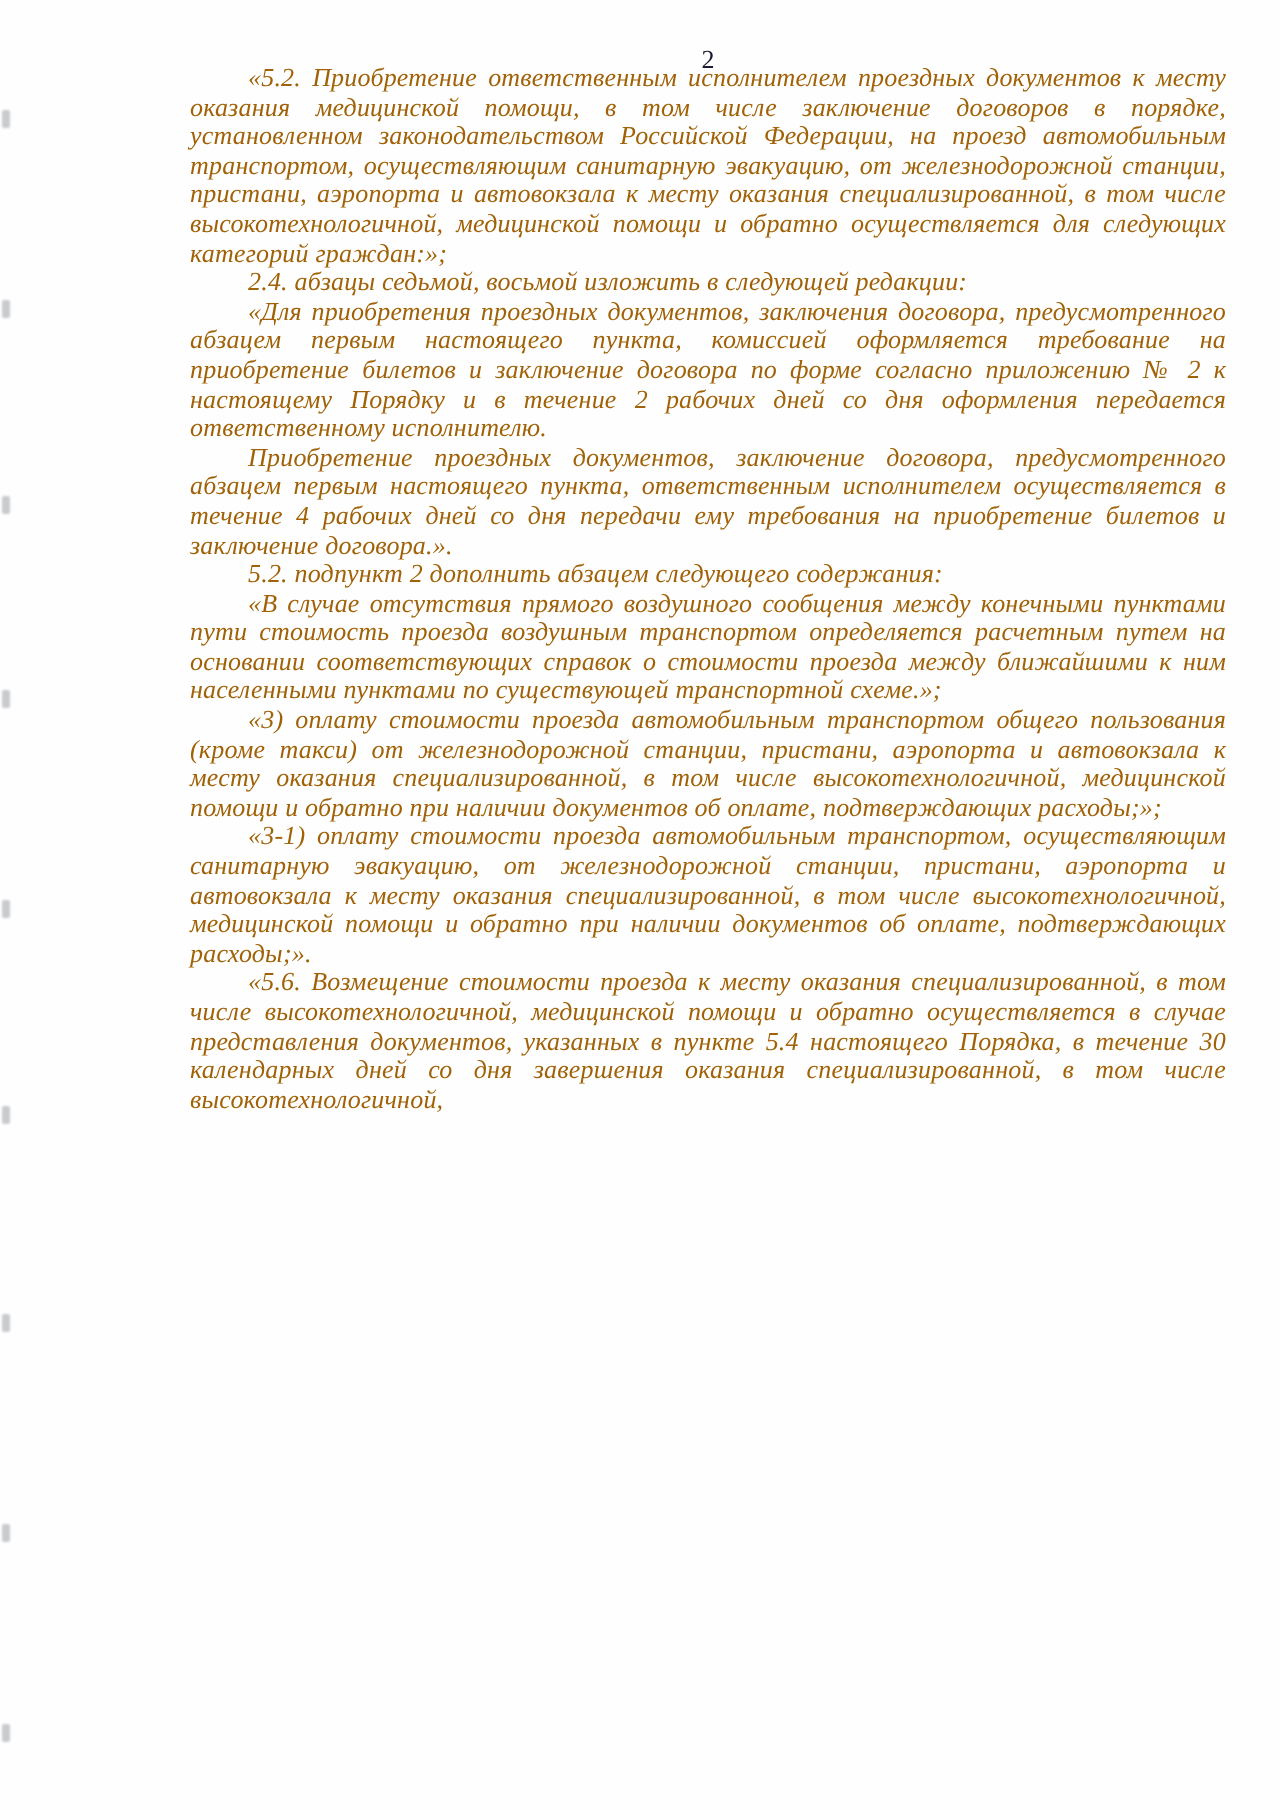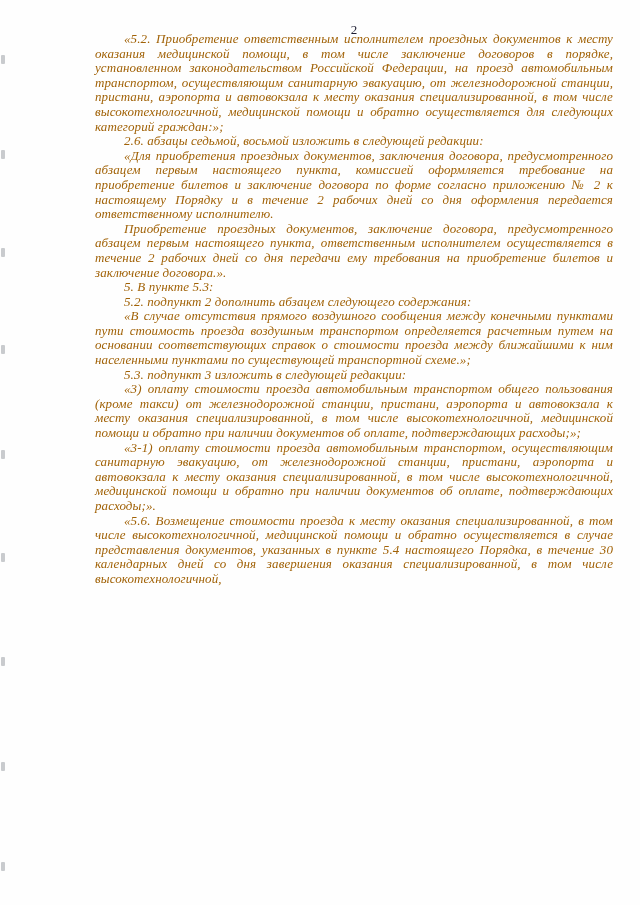--- a/index.html
+++ b/index.html
@@ -64,25 +64,23 @@
   <div class="scan-mark" style="top: 450px;"></div>
   <div class="scan-mark" style="top: 553px;"></div>
   <div class="scan-mark" style="top: 657px;"></div>
   <div class="scan-mark" style="top: 762px;"></div>
   <div class="scan-mark" style="top: 862px;"></div>
 
   <div class="page-number">2</div>
 
   <div class="text-block">
     <p>«5.2. Приобретение ответственным исполнителем проездных документов к месту оказания медицинской помощи, в том числе заключение договоров в порядке, установленном законодательством Российской Федерации, на проезд автомобильным транспортом, осуществляющим санитарную эвакуацию, от железнодорожной станции, пристани, аэропорта и автовокзала к месту оказания специализированной, в том числе высокотехнологичной, медицинской помощи и обратно осуществляется для следующих категорий граждан:»;</p>
-    <p>2.6. абзацы седьмой, восьмой изложить в следующей редакции:</p>
+    <p>2.4. абзацы седьмой, восьмой изложить в следующей редакции:</p>
     <p>«Для приобретения проездных документов, заключения договора, предусмотренного абзацем первым настоящего пункта, комиссией оформляется требование на приобретение билетов и заключение договора по форме согласно приложению № 2 к настоящему Порядку и в течение 2 рабочих дней со дня оформления передается ответственному исполнителю.</p>
-    <p>Приобретение проездных документов, заключение договора, предусмотренного абзацем первым настоящего пункта, ответственным исполнителем осуществляется в течение 2 рабочих дней со дня передачи ему требования на приобретение билетов и заключение договора.».</p>
-    <p>5. В пункте 5.3:</p>
+    <p>Приобретение проездных документов, заключение договора, предусмотренного абзацем первым настоящего пункта, ответственным исполнителем осуществляется в течение 4 рабочих дней со дня передачи ему требования на приобретение билетов и заключение договора.».</p>
     <p>5.2. подпункт 2 дополнить абзацем следующего содержания:</p>
     <p>«В случае отсутствия прямого воздушного сообщения между конечными пунктами пути стоимость проезда воздушным транспортом определяется расчетным путем на основании соответствующих справок о стоимости проезда между ближайшими к ним населенными пунктами по существующей транспортной схеме.»;</p>
-    <p>5.3. подпункт 3 изложить в следующей редакции:</p>
     <p>«3) оплату стоимости проезда автомобильным транспортом общего пользования (кроме такси) от железнодорожной станции, пристани, аэропорта и автовокзала к месту оказания специализированной, в том числе высокотехнологичной, медицинской помощи и обратно при наличии документов об оплате, подтверждающих расходы;»;</p>
     <p>«3-1) оплату стоимости проезда автомобильным транспортом, осуществляющим санитарную эвакуацию, от железнодорожной станции, пристани, аэропорта и автовокзала к месту оказания специализированной, в том числе высокотехнологичной, медицинской помощи и обратно при наличии документов об оплате, подтверждающих расходы;».</p>
     <p>«5.6. Возмещение стоимости проезда к месту оказания специализированной, в том числе высокотехнологичной, медицинской помощи и обратно осуществляется в случае представления документов, указанных в пункте 5.4 настоящего Порядка, в течение 30 календарных дней со дня завершения оказания специализированной, в том числе высокотехнологичной,</p>
   </div>
 
 </div>
 
 </body></html>

